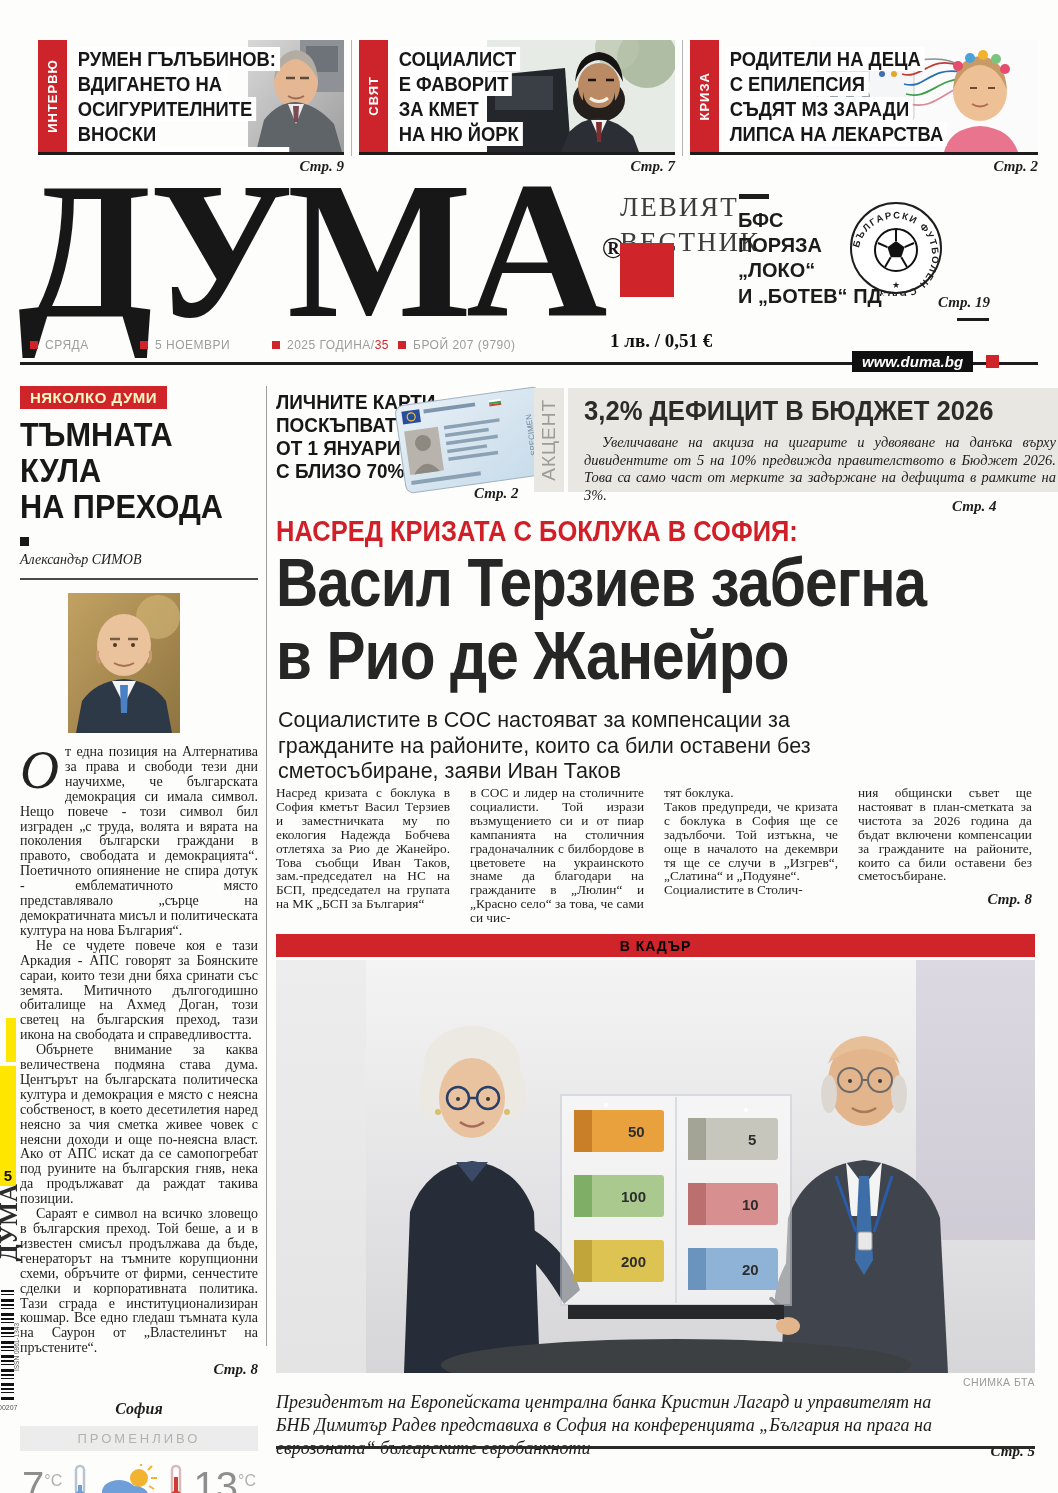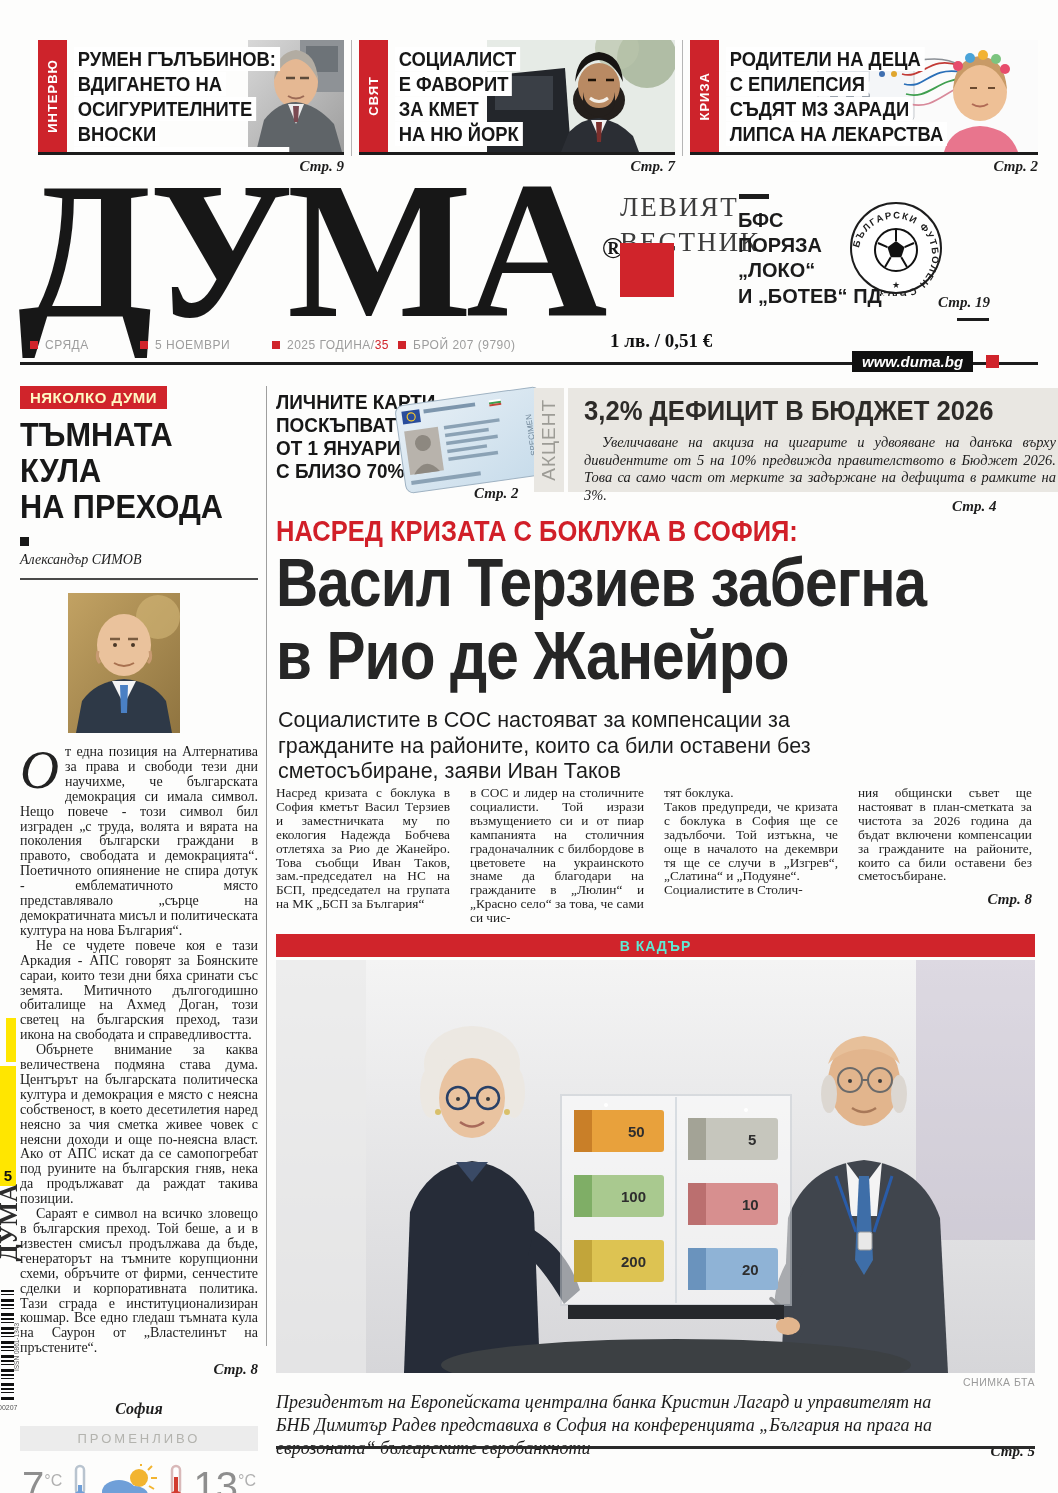--- a/index.html
+++ b/index.html
@@ -106,21 +106,21 @@
   #akcent-page{position:absolute;left:676px;top:110px;}
   #kicker{position:absolute;left:0;top:127px;font-size:29px;color:#d11f28;transform:scaleX(.88);transform-origin:left top;}
   #lead-head{position:absolute;left:0;top:158px;font-size:68px;line-height:73px;letter-spacing:-1px;
              color:#262626;transform:scaleX(.86);transform-origin:left top;margin:0;}
   #deck{position:absolute;left:2px;top:320px;width:545px;font-size:21.5px;line-height:25.5px;color:#1c1c1c;}
   #lead-cols{position:absolute;left:0;top:398px;width:760px;height:150px;display:flex;gap:20px;}
   .lcol{width:174px;font-size:13.3px;line-height:13.9px;overflow:hidden;}
   #lead-page{text-align:right;margin-top:10px;}
   #vkadar{position:absolute;left:0;top:546px;width:759px;height:23px;background:#d0242b;
           display:flex;align-items:center;justify-content:center;}
-  #vkadar span{color:#5eead4;font-size:14px;font-weight:bold;letter-spacing:1px;font-family:"Liberation Sans",sans-serif;}
+  #vkadar span{color:#000000;font-size:14px;font-weight:bold;letter-spacing:1px;font-family:"Liberation Sans",sans-serif;}
   #bigphoto{position:absolute;left:0;top:572px;width:759px;height:413px;background:#e9e9ea;}
   #credit{position:absolute;left:0;top:988px;width:759px;text-align:right;font-size:10.5px;color:#9a9a9a;
           letter-spacing:.5px;font-family:"Liberation Sans",sans-serif;}
   #caption-row{position:absolute;left:0;top:1003px;width:759px;display:flex;}
   #caption{flex:1;font-style:italic;font-size:18px;line-height:23px;color:#1c1c1c;padding-right:26px;}
   #caption-page{align-self:flex-end;}
   #rule-bottom{position:absolute;left:0;top:1058px;width:759px;height:3px;background:#2a2a2a;}
 </style>
 </head>
 <body>

